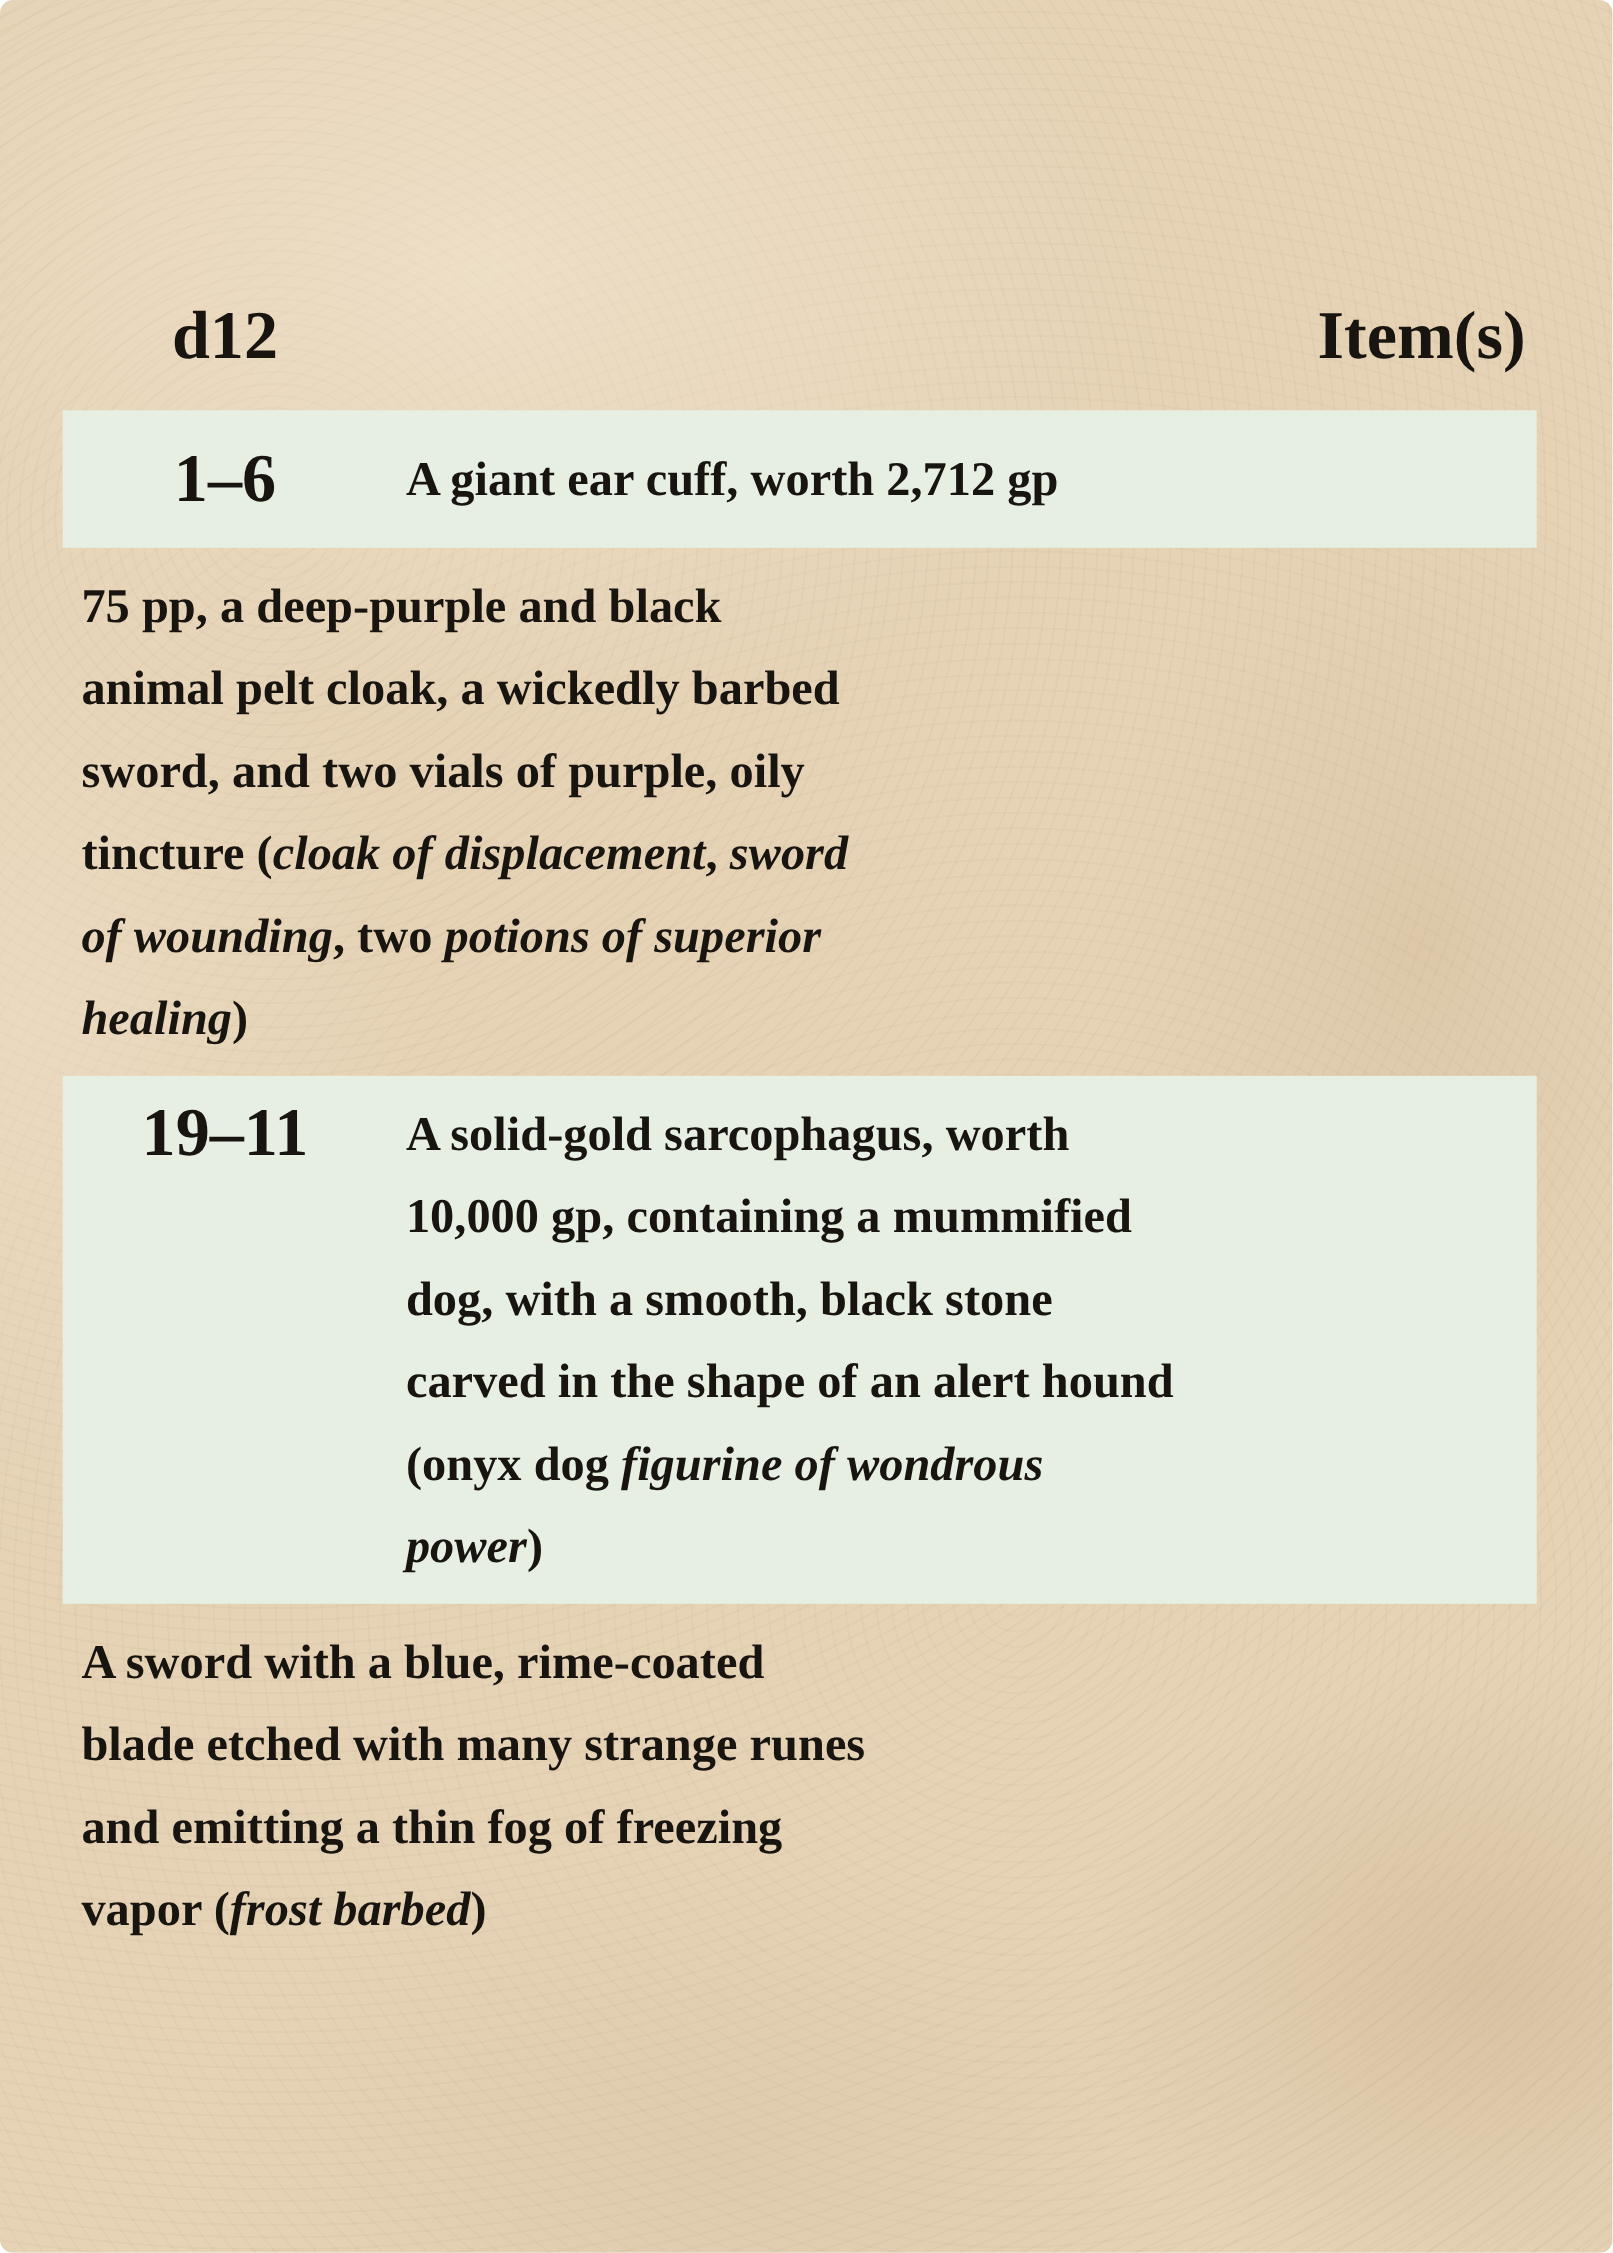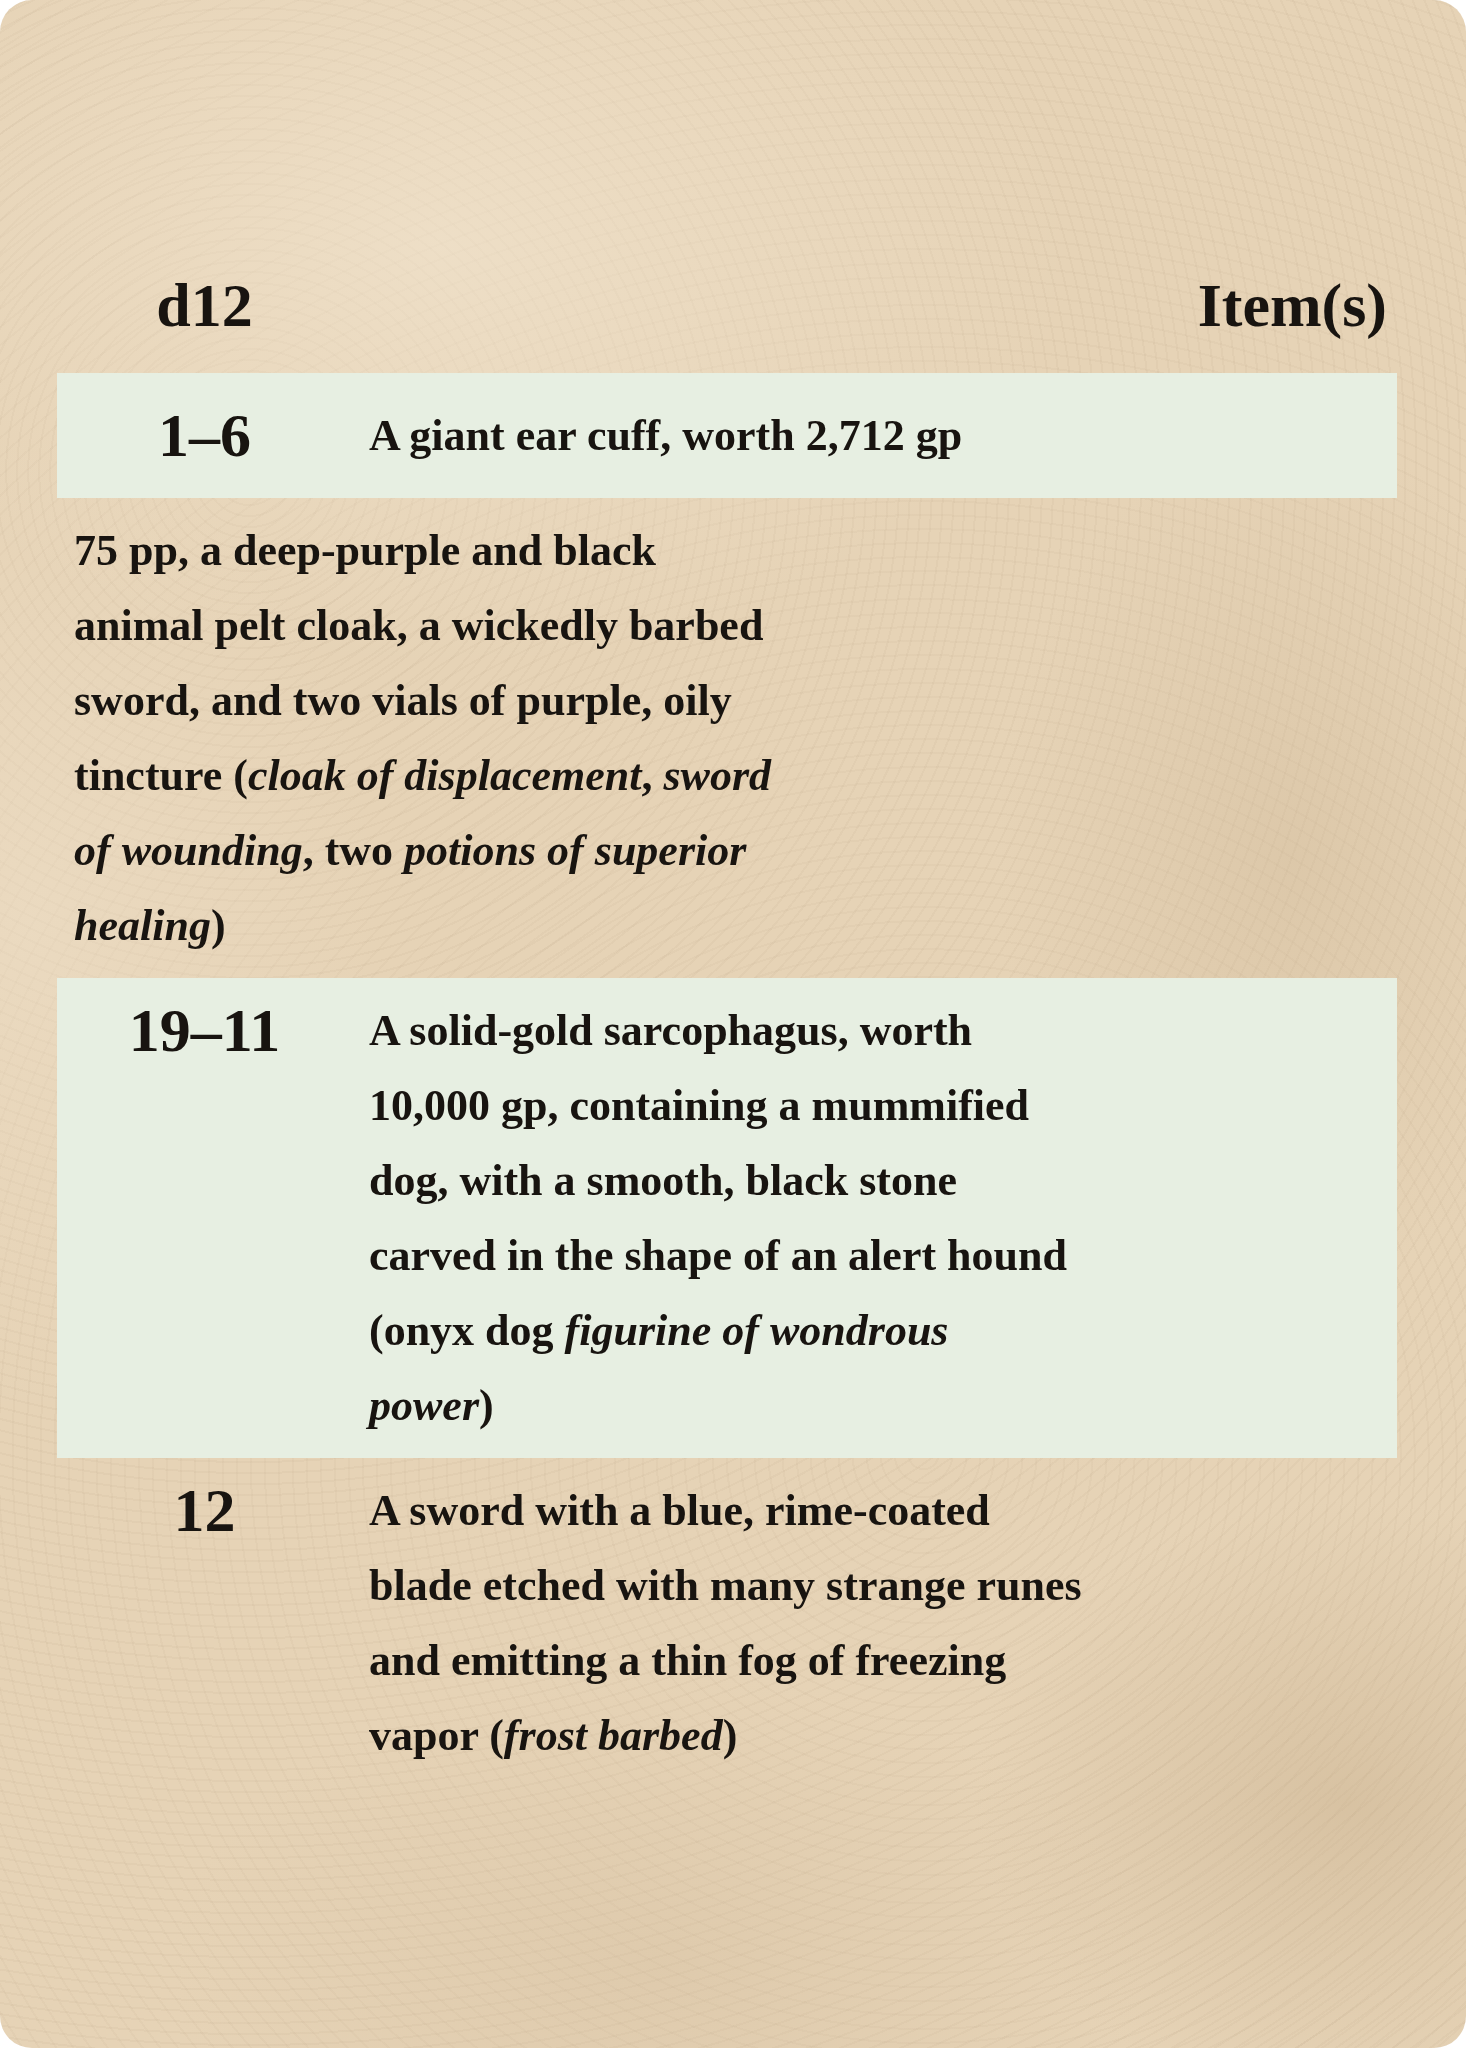--- a/index.html
+++ b/index.html
@@ -8,21 +8,21 @@
     background: #ffffff;
     width: 1466px;
     height: 2048px;
     font-family: "Liberation Serif", "DejaVu Serif", serif;
   }
   .card {
     position: absolute;
     left: 0; top: 0;
     width: 1466px;
     height: 2048px;
-    border-radius: 32px;
+    border-radius: 12px;
     overflow: hidden;
     background-color: #e6d3b6;
     background-image:
       
       radial-gradient(ellipse 900px 600px at 30% 12%, rgba(244,232,212,0.55), rgba(244,232,212,0) 70%),
       
       radial-gradient(ellipse 500px 700px at 2% 45%, rgba(240,226,204,0.45), rgba(240,226,204,0) 70%),
       
       radial-gradient(ellipse 420px 620px at 88% 42%, rgba(198,174,140,0.30), rgba(198,174,140,0) 70%),
       radial-gradient(ellipse 520px 420px at 92% 88%, rgba(192,166,130,0.38), rgba(192,166,130,0) 72%),
@@ -116,21 +116,20 @@
         <div class="row highlight">
           <div class="roll-cell">19–11</div>
           <div class="item-cell"><span>A solid-gold sarcophagus, worth
 10,000 gp, containing a mummified
 dog, with a smooth, black stone
 carved in the shape of an alert hound
 (onyx dog </span><em>figurine of wondrous
 power</em><span>)</span></div>
         </div>
         <div class="row">
-          <div class="roll-cell">12</div>
           <div class="item-cell"><span>A sword with a blue, rime-coated
 blade etched with many strange runes
 and emitting a thin fog of freezing
 vapor (</span><em>frost barbed</em><span>)</span></div>
         </div>
       </div>
   </div>
 </div>
 
 </body></html>

